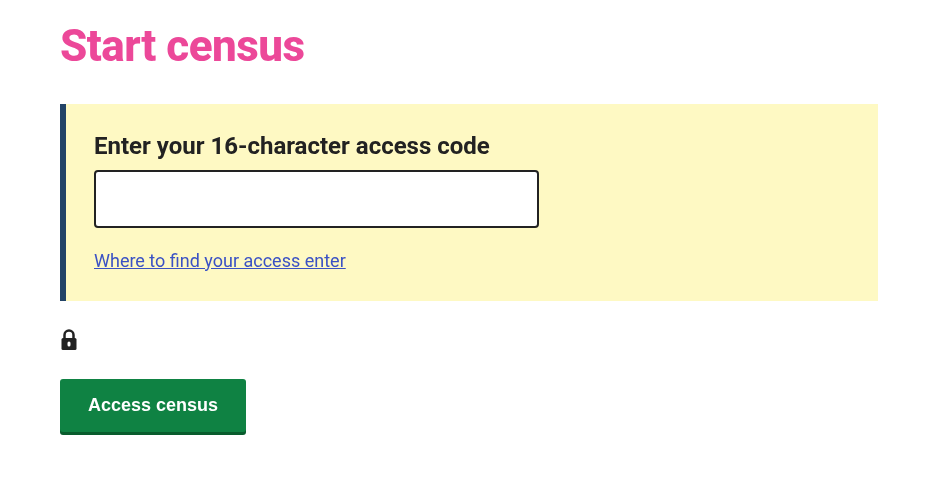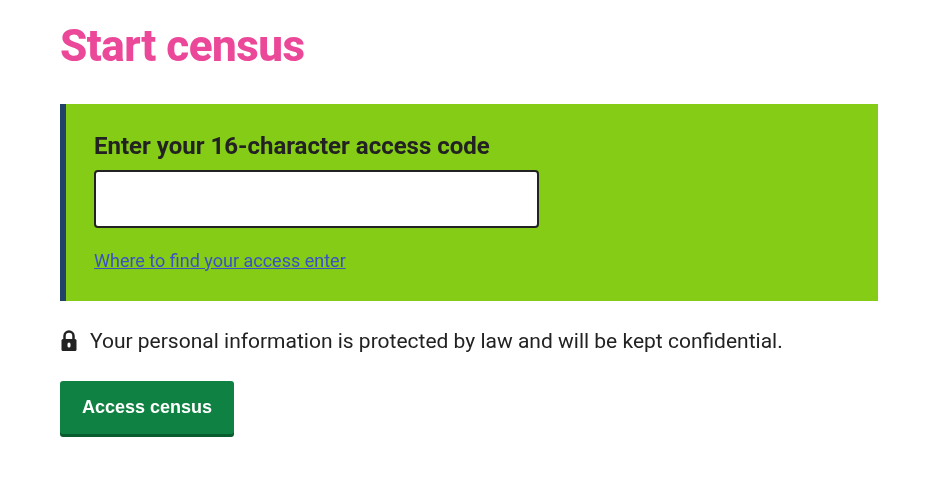--- a/index.html
+++ b/index.html
@@ -14,21 +14,21 @@
       color: #222;
     }
     .page-title {
       font-size: 44px;
       font-weight: 800;
       margin-bottom: 32px;
       color: #ec4899;
       letter-spacing: -0.5px;
     }
     .panel {
-      background: #84cc16;
+      background: #fef9c3;
       border-left: 6px solid #224367;
       padding: 28px 28px 30px 28px;
       margin-bottom: 28px;
     }
     .panel-heading {
       font-size: 24px;
       font-weight: 700;
       margin-bottom: 10px;
       color: #222;
     }
@@ -67,21 +67,21 @@
     .lock-icon {
       width: 18px;
       height: 22px;
       flex-shrink: 0;
     }
     .access-button {
       background: #0f8243;
       color: #fff;
       font-size: 18px;
       font-weight: 700;
-      padding: 16px 22px;
+      padding: 16px 28px;
       border: none;
       border-radius: 3px;
       cursor: pointer;
       box-shadow: 0 3px 0 0 #095c2d;
     }
   </style>
 </head>
 <body>
 
 
@@ -97,19 +97,18 @@
 </div>
 
 <div class="security-notice">
   <span class="lock-icon">
     <svg viewBox="0 0 18 22" width="18" height="22">
       <rect x="1.5" y="9" width="15" height="12" rx="1.5" fill="#222"></rect>
       <path d="M 4.5 9 L 4.5 6 A 4.5 4.5 0 0 1 13.5 6 L 13.5 9" fill="none" stroke="#222" stroke-width="2.5"></path>
       <rect x="7.5" y="12.5" width="3" height="5" rx="1.5" fill="#fff"></rect>
     </svg>
   </span>
-  <span>Your personal information is protected by law and will be kept confidential.</span>
 </div>
 
 <button class="access-button">Access census</button>
 
 
 
 
 </body></html>

